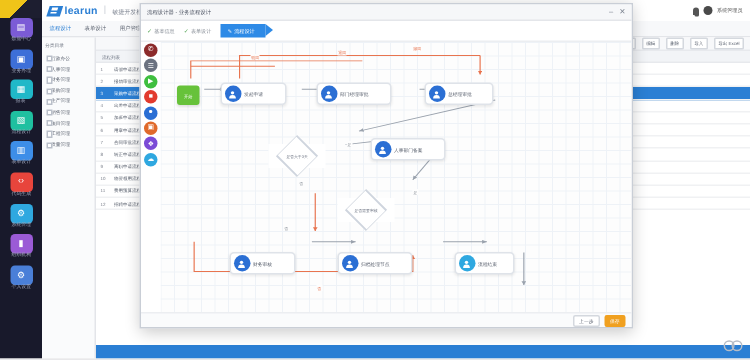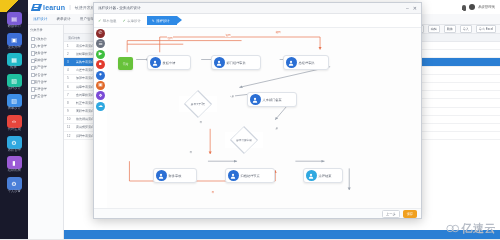--- a/index.html
+++ b/index.html
@@ -518,16 +518,15 @@
         <span class="ft-btn">上一步</span>
         <span class="ft-btn primary">保存</span>
       </div>
   </div>
 
   <div class="wm">
     <svg width="14" height="11" viewBox="0 0 24 18">
       <circle cx="7" cy="9" r="5.5" fill="none" stroke="#b6bcc6" stroke-width="1.6"></circle>
       <circle cx="16" cy="9" r="5.5" fill="none" stroke="#b6bcc6" stroke-width="1.6"></circle>
     </svg>
-    <span class="wm-txt">亿速云</span>
   </div>
 
 </div>
 
 </body></html>

